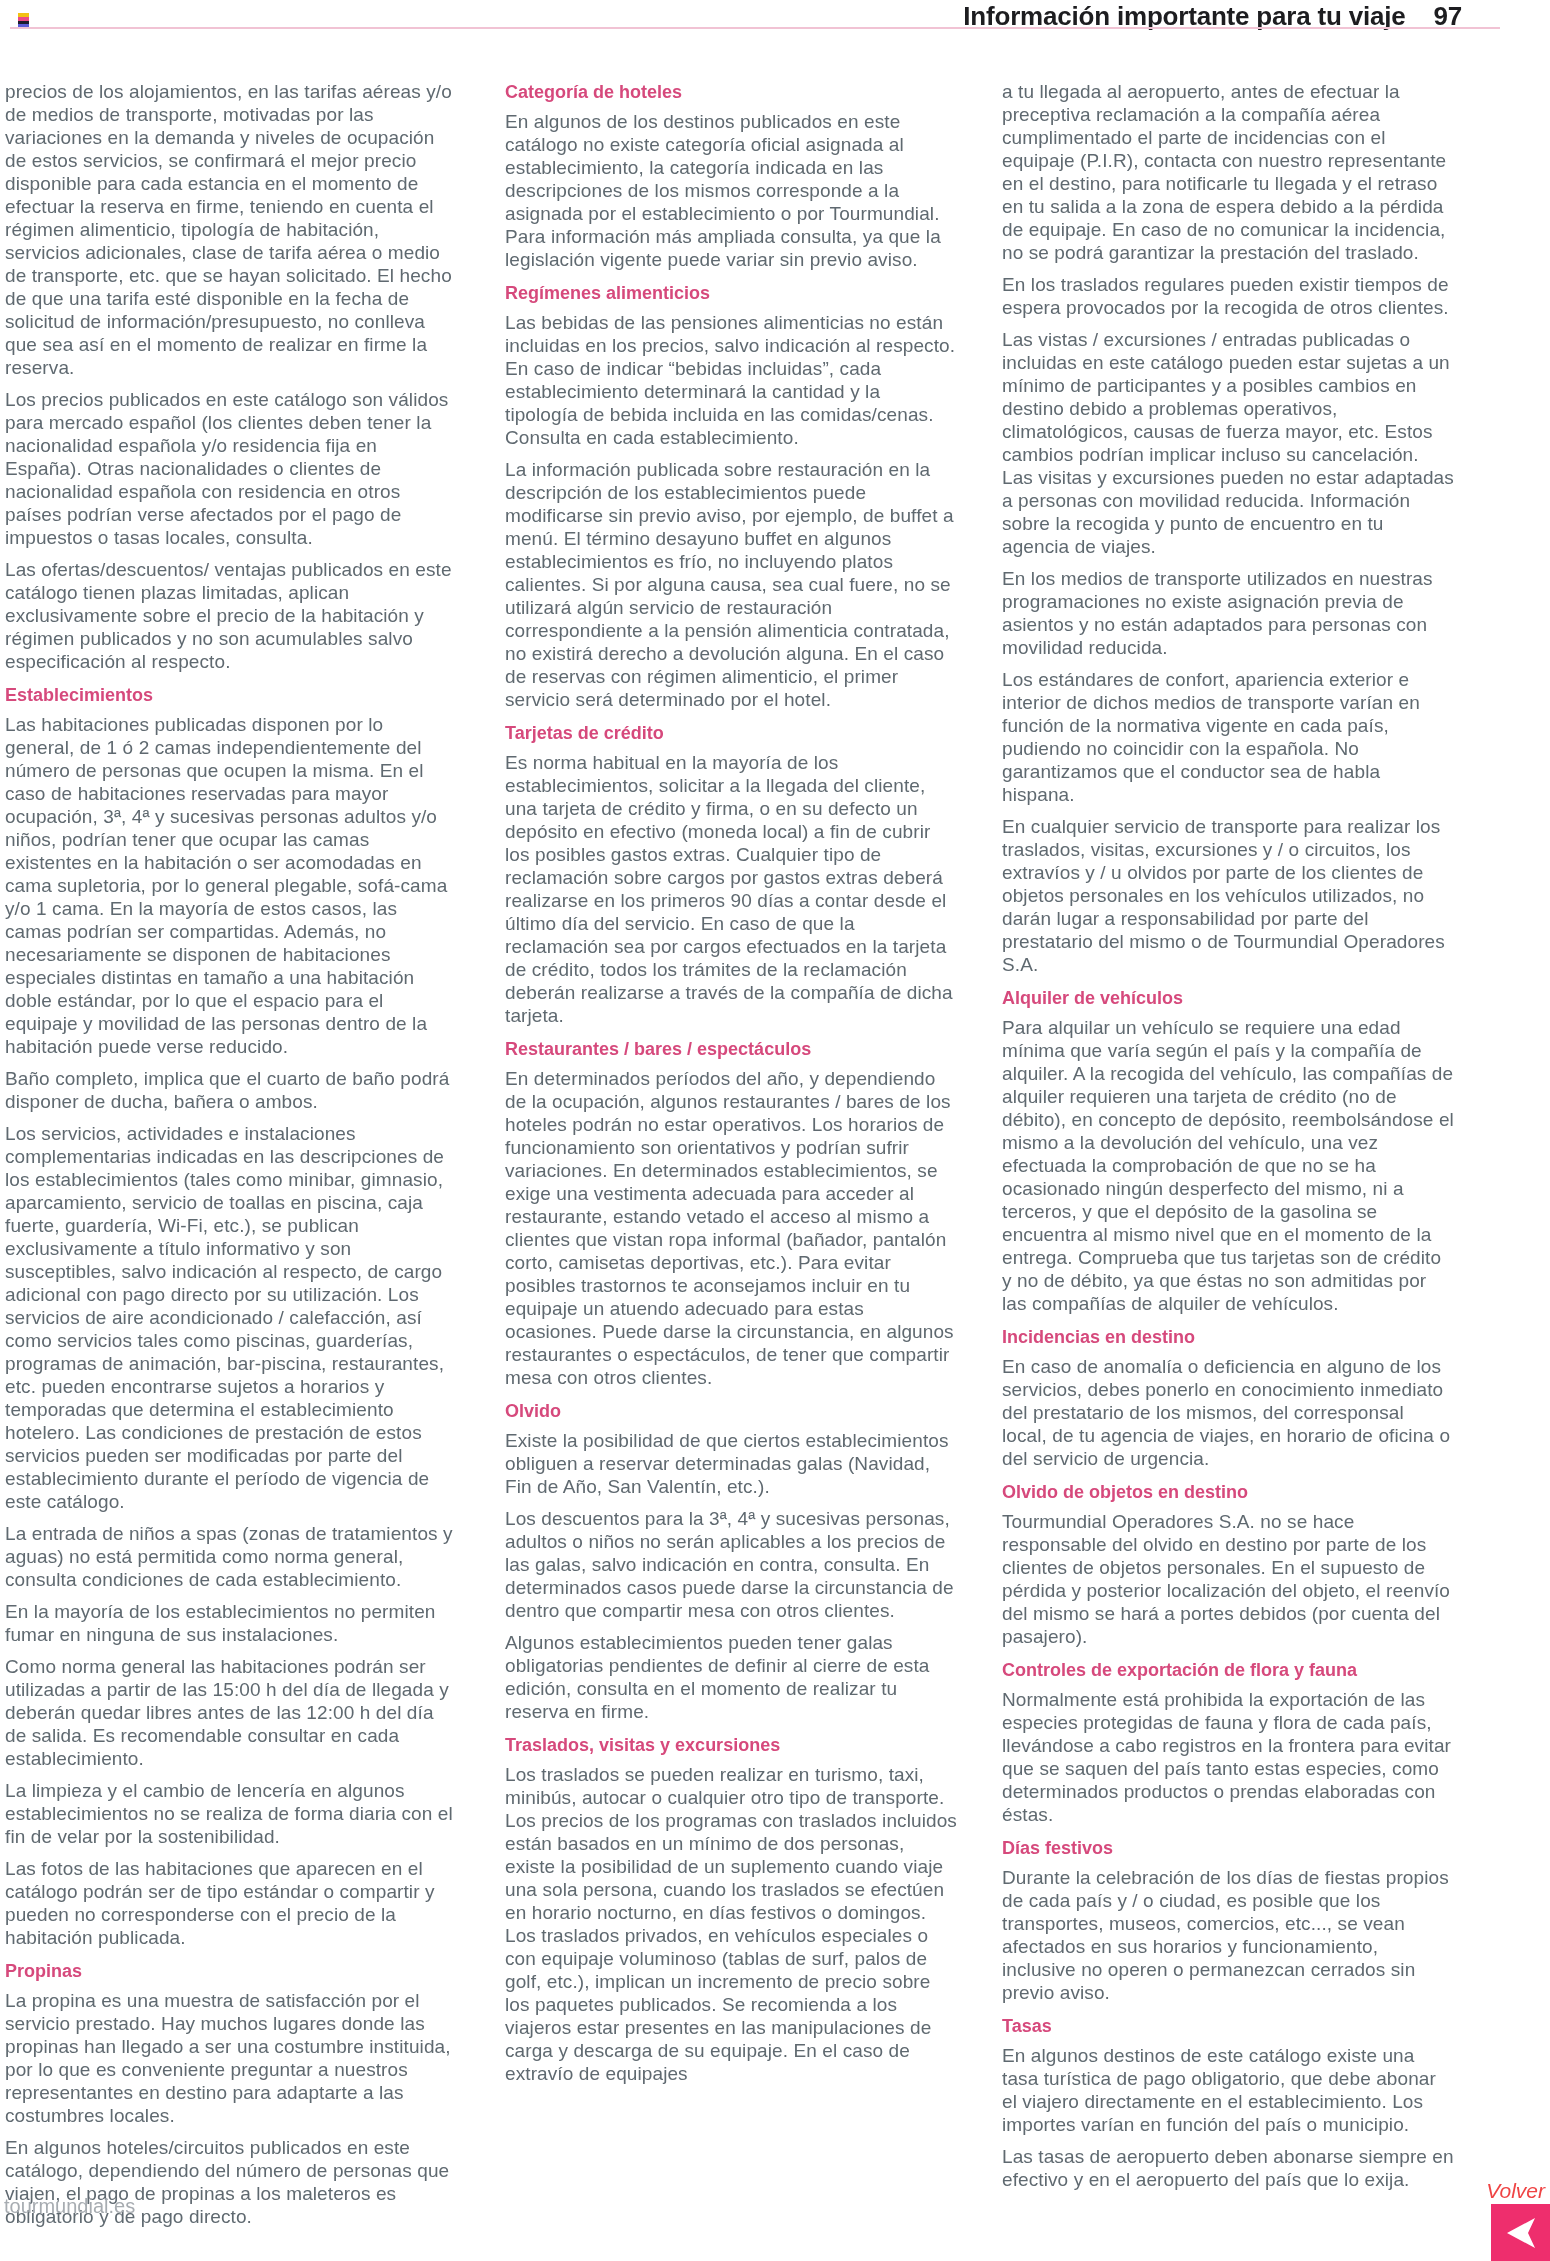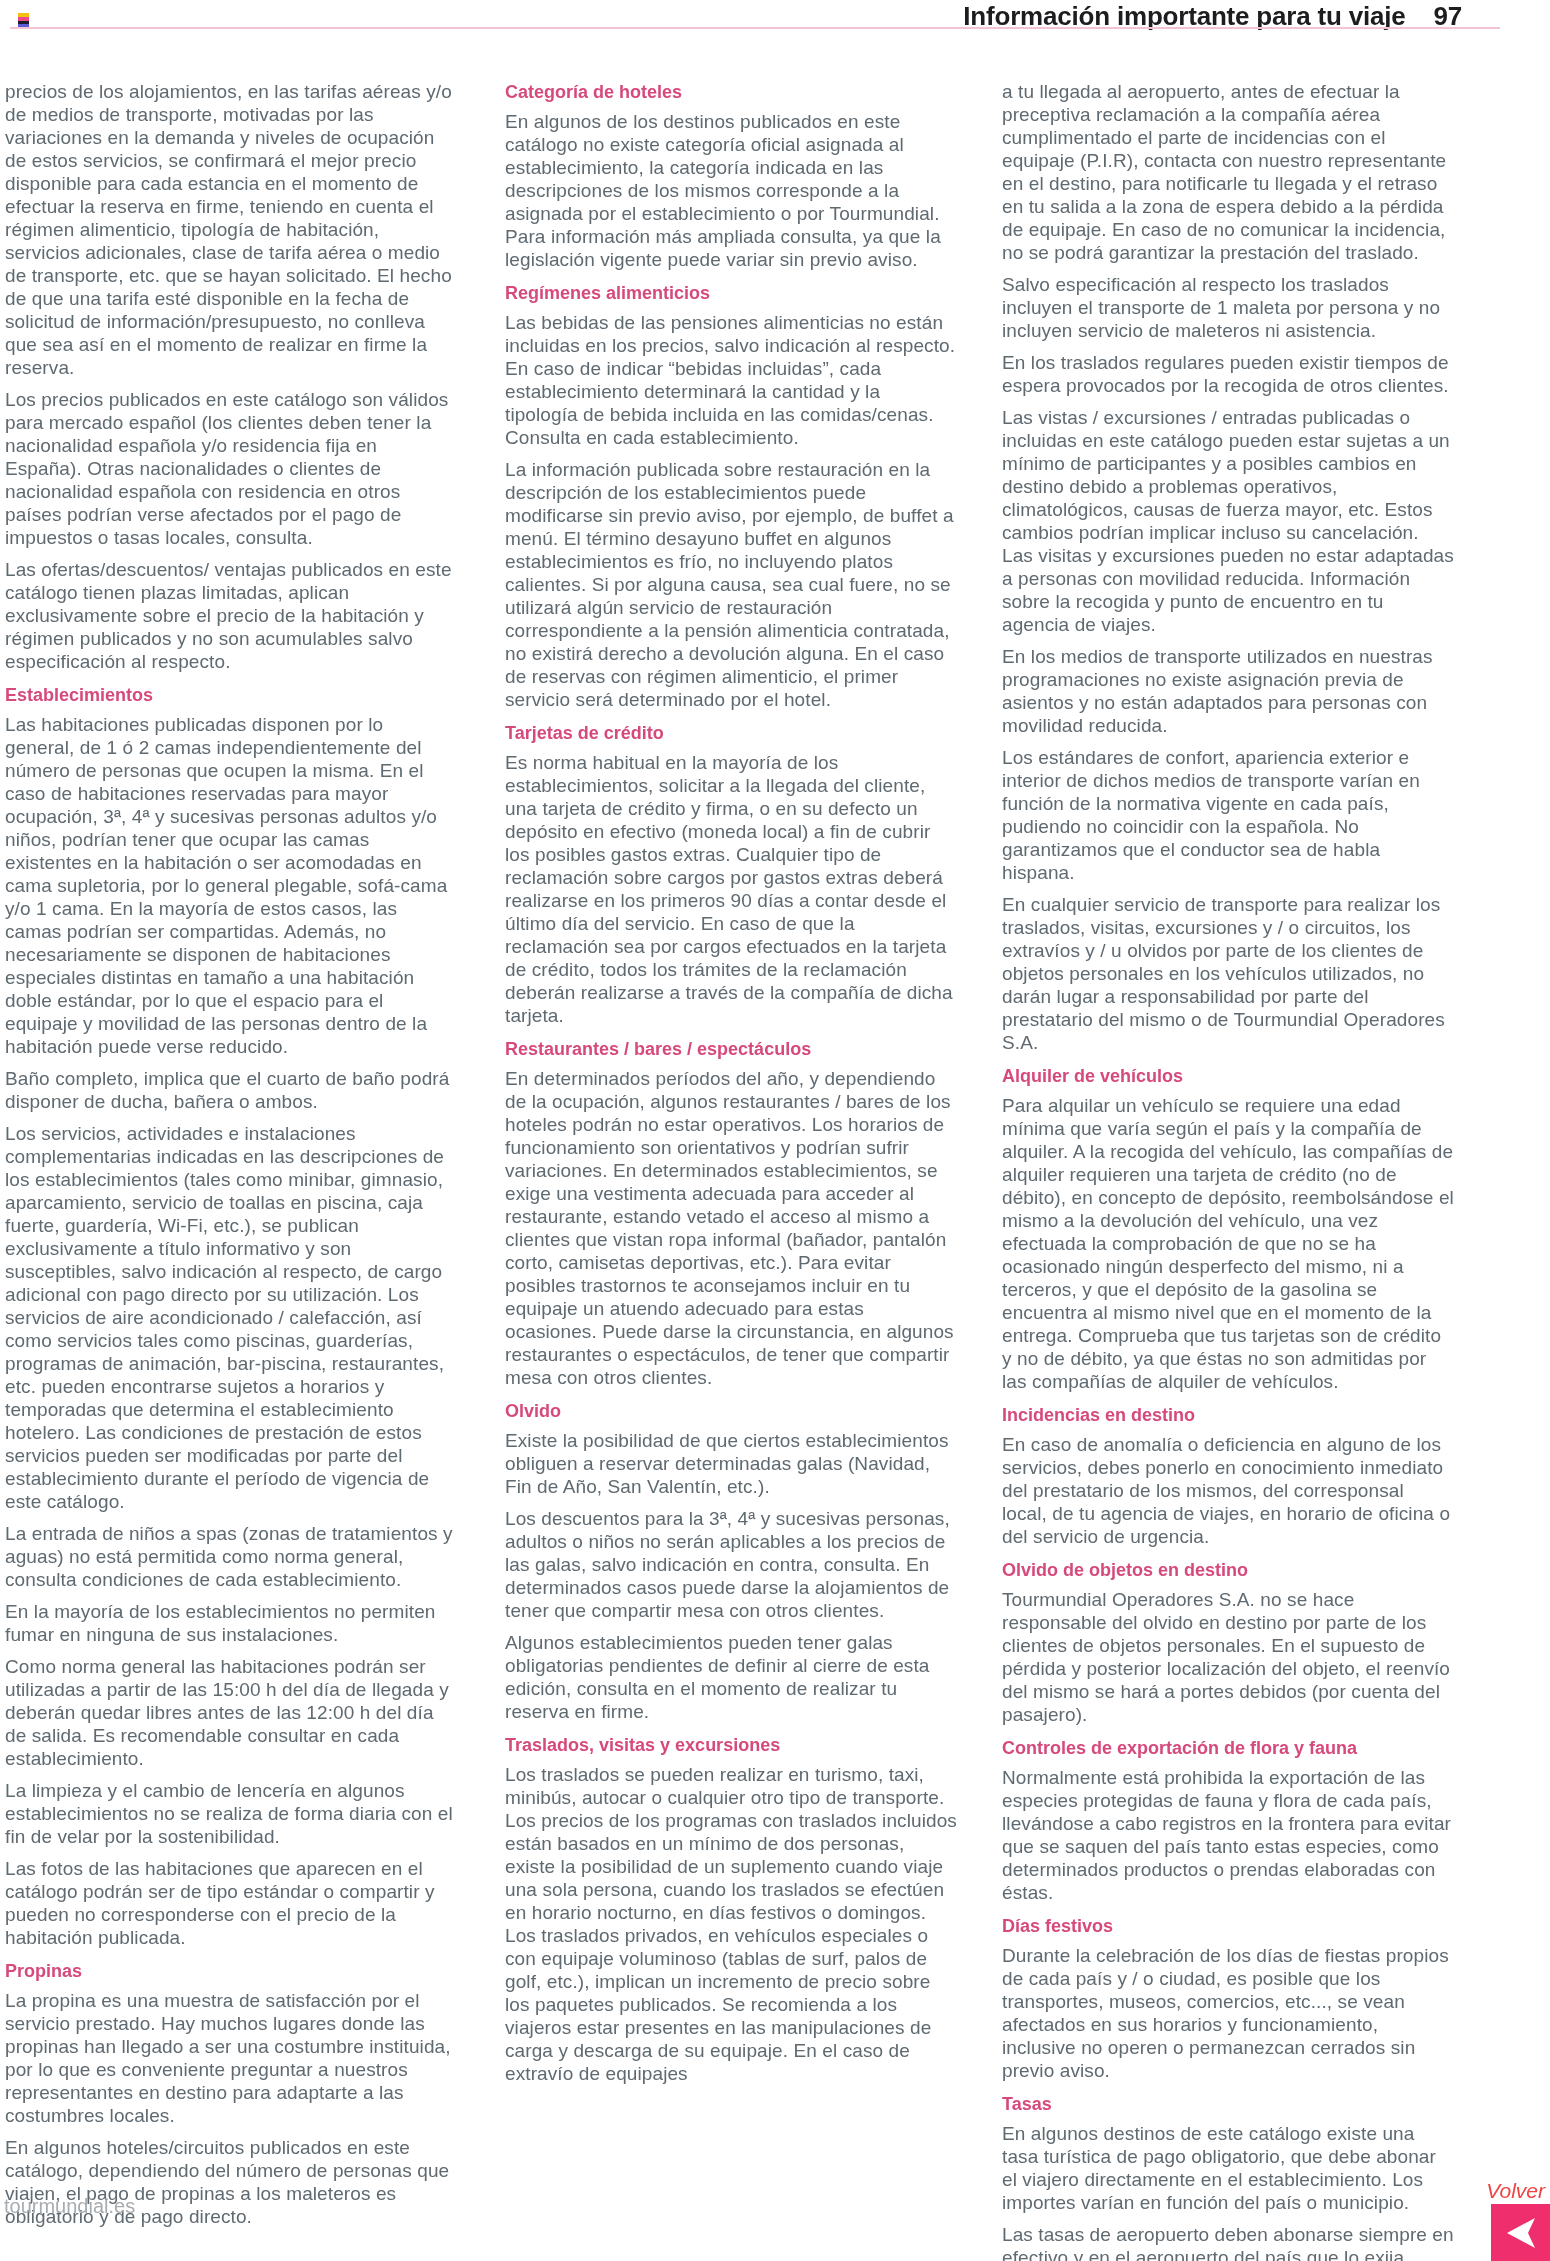--- a/index.html
+++ b/index.html
@@ -96,28 +96,27 @@
     <p class="para">En algunos de los destinos publicados en este catálogo no existe categoría oficial asignada al establecimiento, la categoría indicada en las descripciones de los mismos corresponde a la asignada por el establecimiento o por Tourmundial. Para información más ampliada consulta, ya que la legislación vigente puede variar sin previo aviso.</p>
     <h3 class="heading">Regímenes alimenticios</h3>
     <p class="para">Las bebidas de las pensiones alimenticias no están incluidas en los precios, salvo indicación al respecto. En caso de indicar “bebidas incluidas”, cada establecimiento determinará la cantidad y la tipología de bebida incluida en las comidas/cenas. Consulta en cada establecimiento.</p>
     <p class="para">La información publicada sobre restauración en la descripción de los establecimientos puede modificarse sin previo aviso, por ejemplo, de buffet a menú. El término desayuno buffet en algunos establecimientos es frío, no incluyendo platos calientes. Si por alguna causa, sea cual fuere, no se utilizará algún servicio de restauración correspondiente a la pensión alimenticia contratada, no existirá derecho a devolución alguna. En el caso de reservas con régimen alimenticio, el primer servicio será determinado por el hotel.</p>
     <h3 class="heading">Tarjetas de crédito</h3>
     <p class="para">Es norma habitual en la mayoría de los establecimientos, solicitar a la llegada del cliente, una tarjeta de crédito y firma, o en su defecto un depósito en efectivo (moneda local) a fin de cubrir los posibles gastos extras. Cualquier tipo de reclamación sobre cargos por gastos extras deberá realizarse en los primeros 90 días a contar desde el último día del servicio. En caso de que la reclamación sea por cargos efectuados en la tarjeta de crédito, todos los trámites de la reclamación deberán realizarse a través de la compañía de dicha tarjeta.</p>
     <h3 class="heading">Restaurantes / bares / espectáculos</h3>
     <p class="para">En determinados períodos del año, y dependiendo de la ocupación, algunos restaurantes / bares de los hoteles podrán no estar operativos. Los horarios de funcionamiento son orientativos y podrían sufrir variaciones.  En determinados establecimientos, se exige una vestimenta adecuada para acceder al restaurante, estando vetado el acceso al mismo a clientes que vistan ropa informal (bañador, pantalón corto, camisetas deportivas, etc.). Para evitar posibles trastornos te aconsejamos incluir en tu equipaje un atuendo adecuado para estas ocasiones. Puede darse la circunstancia, en algunos restaurantes o espectáculos, de tener que compartir mesa con otros clientes.</p>
     <h3 class="heading">Olvido</h3>
     <p class="para">Existe la posibilidad de que ciertos establecimientos obliguen a reservar determinadas galas (Navidad, Fin de Año, San Valentín, etc.).</p>
-    <p class="para">Los descuentos para la 3ª, 4ª y sucesivas personas, adultos o niños no serán aplicables a los precios de las galas, salvo indicación en contra, consulta. En determinados casos puede darse la alojamientos de tener que compartir mesa con otros clientes.</p>
+    <p class="para">Los descuentos para la 3ª, 4ª y sucesivas personas, adultos o niños no serán aplicables a los precios de las galas, salvo indicación en contra, consulta. En determinados casos puede darse la circunstancia de dentro que compartir mesa con otros clientes.</p>
     <p class="para">Algunos establecimientos pueden tener galas obligatorias pendientes de definir al cierre de esta edición, consulta en el momento de realizar tu reserva en firme.</p>
     <h3 class="heading">Traslados, visitas y excursiones</h3>
     <p class="para">Los traslados se pueden realizar en turismo, taxi, minibús, autocar o cualquier otro tipo de transporte.  Los precios de los programas con traslados incluidos están basados en un mínimo de dos personas, existe la posibilidad de un suplemento cuando viaje una sola persona, cuando los traslados se efectúen en horario nocturno, en días festivos o domingos. Los traslados privados, en vehículos especiales o con equipaje voluminoso (tablas de surf, palos de golf, etc.), implican un incremento de precio sobre los paquetes publicados. Se recomienda a los viajeros estar presentes en las manipulaciones de carga y descarga de su equipaje. En el caso de extravío de equipajes</p>
   </div>
 <div class="col col-3">
     <p class="para">a tu llegada al aeropuerto, antes de efectuar la preceptiva reclamación a la compañía aérea cumplimentado el parte de incidencias con el equipaje (P.I.R), contacta con nuestro representante en el destino, para notificarle tu llegada y el retraso en tu salida a la zona de espera debido a la pérdida de equipaje. En caso de no comunicar la incidencia, no se podrá garantizar la prestación del traslado.</p>
-    <p class="para">Salvo especificación al respecto los traslados incluyen el transporte de 1 maleta por persona y no incluyen servicio de maleteros ni asistencia.</p>
     <p class="para">En los traslados regulares pueden existir tiempos de espera provocados por la recogida de otros clientes.</p>
     <p class="para">Las vistas / excursiones / entradas publicadas o incluidas en este catálogo pueden estar sujetas a un mínimo de participantes y a posibles cambios en destino debido a problemas operativos, climatológicos, causas de fuerza mayor,  etc. Estos cambios podrían implicar incluso su cancelación. Las visitas y excursiones pueden no estar adaptadas a personas con movilidad reducida.  Información sobre la recogida y punto de encuentro en tu agencia de viajes.</p>
     <p class="para">En los medios de transporte utilizados en nuestras programaciones no existe asignación previa de asientos y no están adaptados para personas con movilidad reducida.</p>
     <p class="para">Los estándares de confort, apariencia exterior e interior de dichos medios de transporte varían en función de la normativa vigente en cada país, pudiendo no coincidir con la española. No garantizamos que el conductor sea de habla hispana.</p>
     <p class="para">En cualquier servicio de transporte para realizar los traslados, visitas, excursiones y / o circuitos, los extravíos y / u olvidos por parte de los clientes de objetos personales en los vehículos utilizados, no darán lugar a responsabilidad por parte del prestatario del mismo o de Tourmundial Operadores S.A.</p>
     <h3 class="heading">Alquiler de vehículos</h3>
     <p class="para">Para alquilar un vehículo se requiere una edad mínima que varía según el país y la compañía de alquiler. A la recogida del vehículo, las compañías de alquiler requieren una tarjeta de crédito (no de débito), en concepto de depósito, reembolsándose el mismo a la devolución del vehículo, una vez efectuada la comprobación de que no se ha ocasionado ningún desperfecto del mismo, ni a terceros, y que el depósito de la gasolina se encuentra al mismo nivel que en el momento de la entrega. Comprueba que tus tarjetas son de crédito y no de débito, ya que éstas no son admitidas por las compañías de alquiler de vehículos.</p>
     <h3 class="heading">Incidencias en destino</h3>
     <p class="para">En caso de anomalía o deficiencia en alguno de los servicios, debes ponerlo en conocimiento inmediato del prestatario de los mismos, del corresponsal local, de tu agencia de viajes, en horario de oficina o del servicio de urgencia.</p>
     <h3 class="heading">Olvido de objetos en destino</h3>

